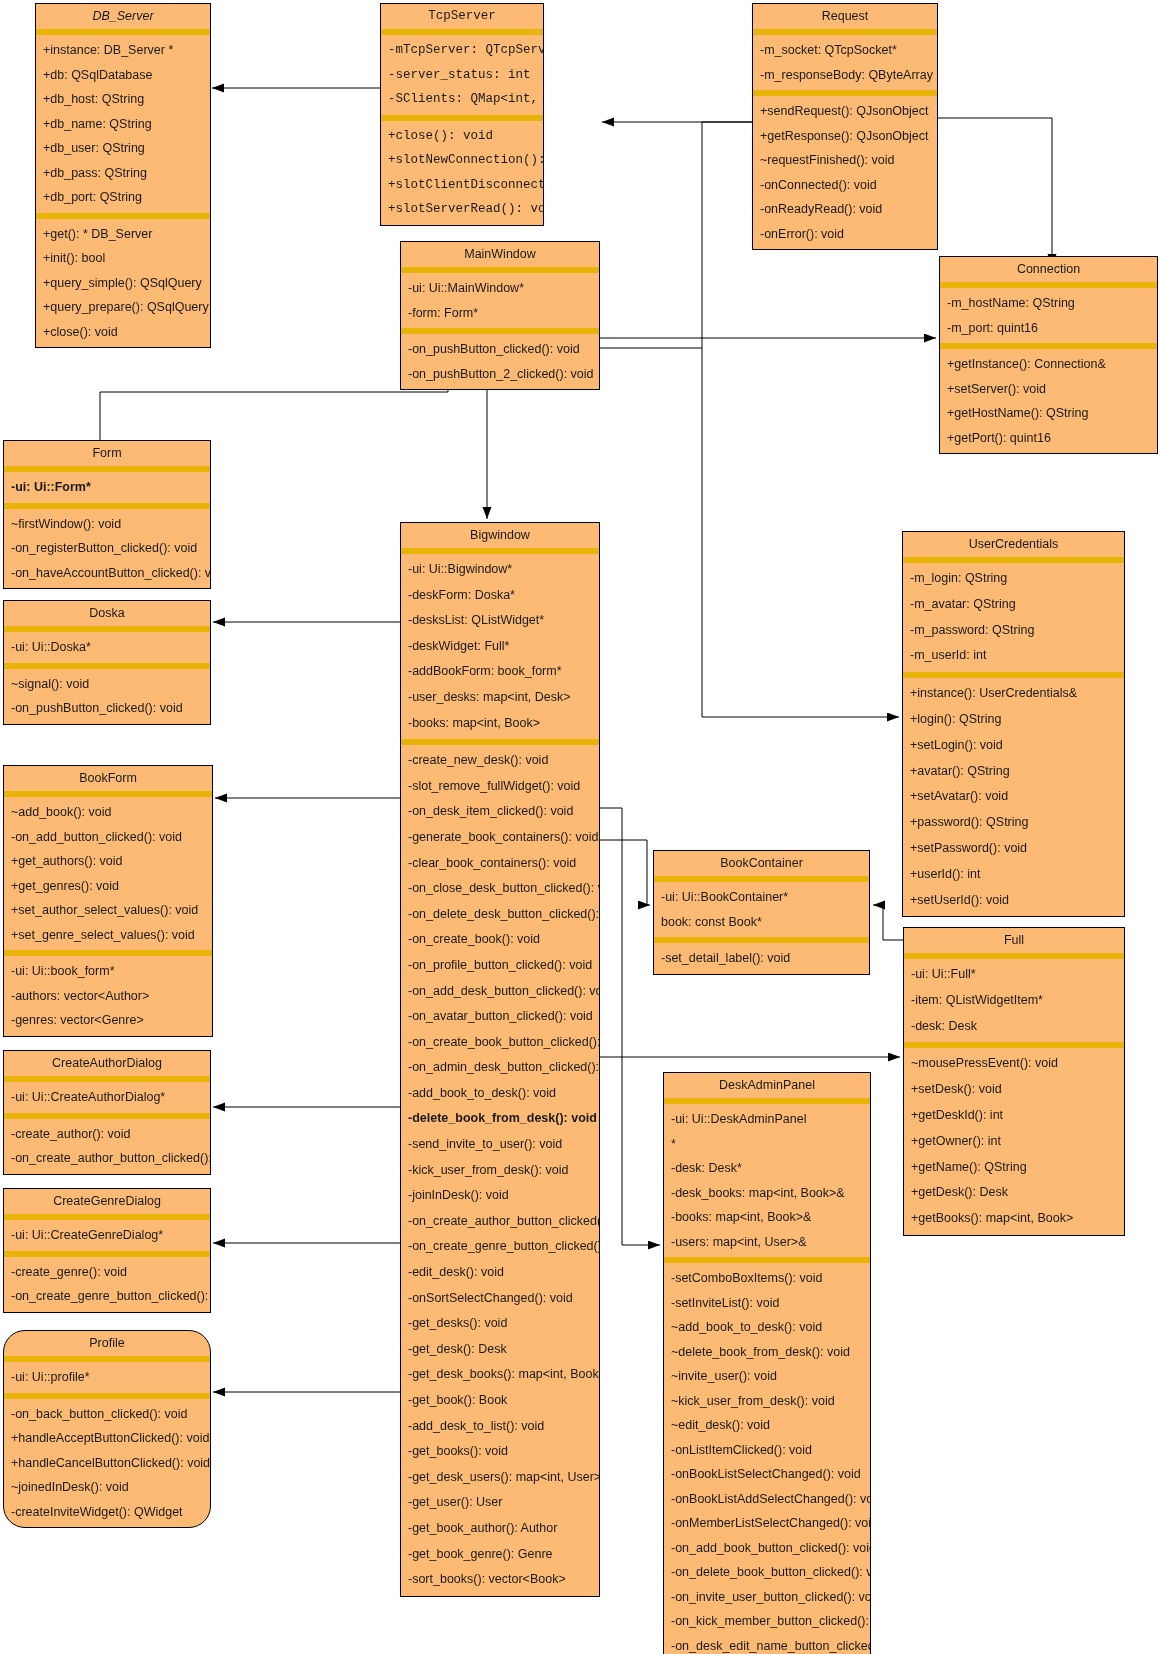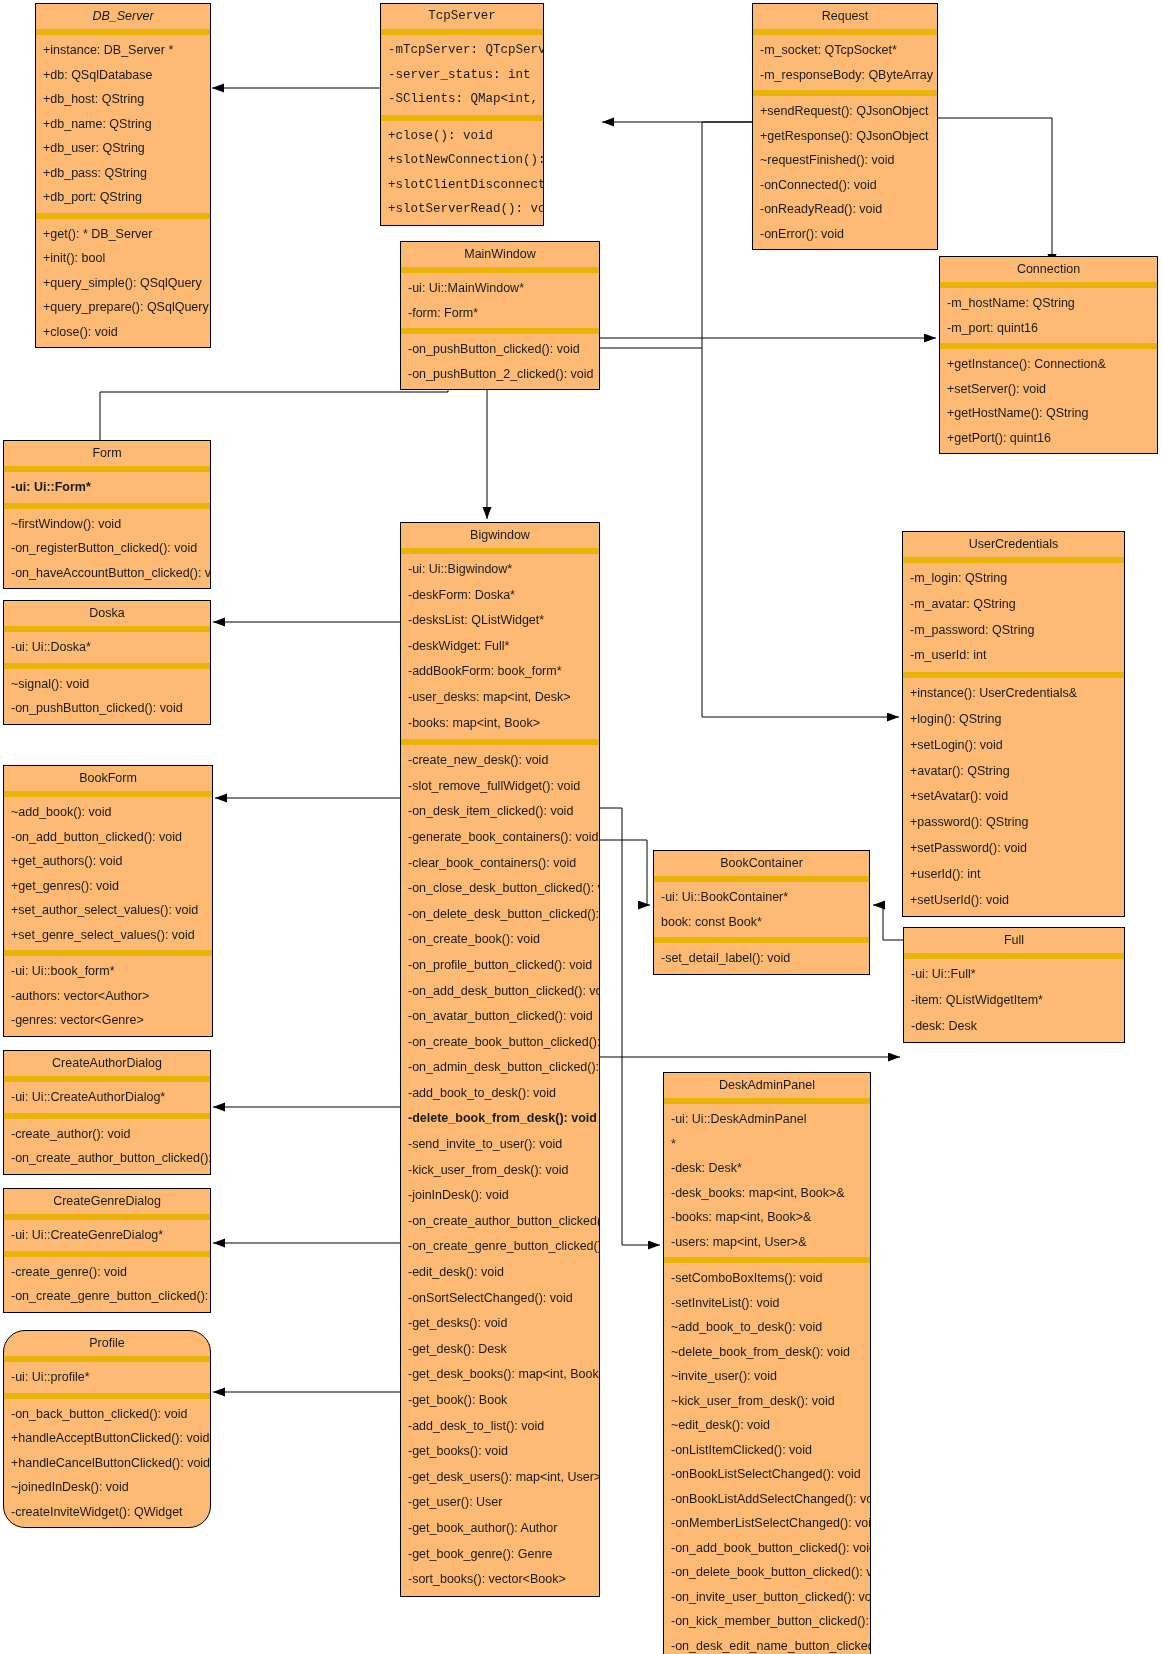--- a/index.html
+++ b/index.html
@@ -229,20 +229,29 @@
         <div class="row" style="line-height: 24.5px; height: 24.5px;">-set_detail_label(): void</div>
       </div>
     </div>
     <div class="class-box" style="left: 903px; top: 927px; width: 222px;">
       <div class="class-title">Full</div>
       <div class="section">
         <div class="row" style="line-height: 25.8px; height: 25.8px;">-ui: Ui::Full*</div>
         <div class="row" style="line-height: 25.8px; height: 25.8px;">-item: QListWidgetItem*</div>
         <div class="row" style="line-height: 25.8px; height: 25.8px;">-desk: Desk</div>
       </div>
+      <div class="section">
+        <div class="row" style="line-height: 25.8px; height: 25.8px;">~mousePressEvent(): void</div>
+        <div class="row" style="line-height: 25.8px; height: 25.8px;">+setDesk(): void</div>
+        <div class="row" style="line-height: 25.8px; height: 25.8px;">+getDeskId(): int</div>
+        <div class="row" style="line-height: 25.8px; height: 25.8px;">+getOwner(): int</div>
+        <div class="row" style="line-height: 25.8px; height: 25.8px;">+getName(): QString</div>
+        <div class="row" style="line-height: 25.8px; height: 25.8px;">+getDesk(): Desk</div>
+        <div class="row" style="line-height: 25.8px; height: 25.8px;">+getBooks(): map&lt;int, Book&gt;</div>
+      </div>
     </div>
     <div class="class-box" style="left: 3px; top: 1050px; width: 208px;">
       <div class="class-title">CreateAuthorDialog</div>
       <div class="section">
         <div class="row" style="line-height: 24.5px; height: 24.5px;">-ui: Ui::CreateAuthorDialog*</div>
       </div>
       <div class="section">
         <div class="row" style="line-height: 24.5px; height: 24.5px;">-create_author(): void</div>
         <div class="row" style="line-height: 24.5px; height: 24.5px;">-on_create_author_button_clicked(): void</div>
       </div>

